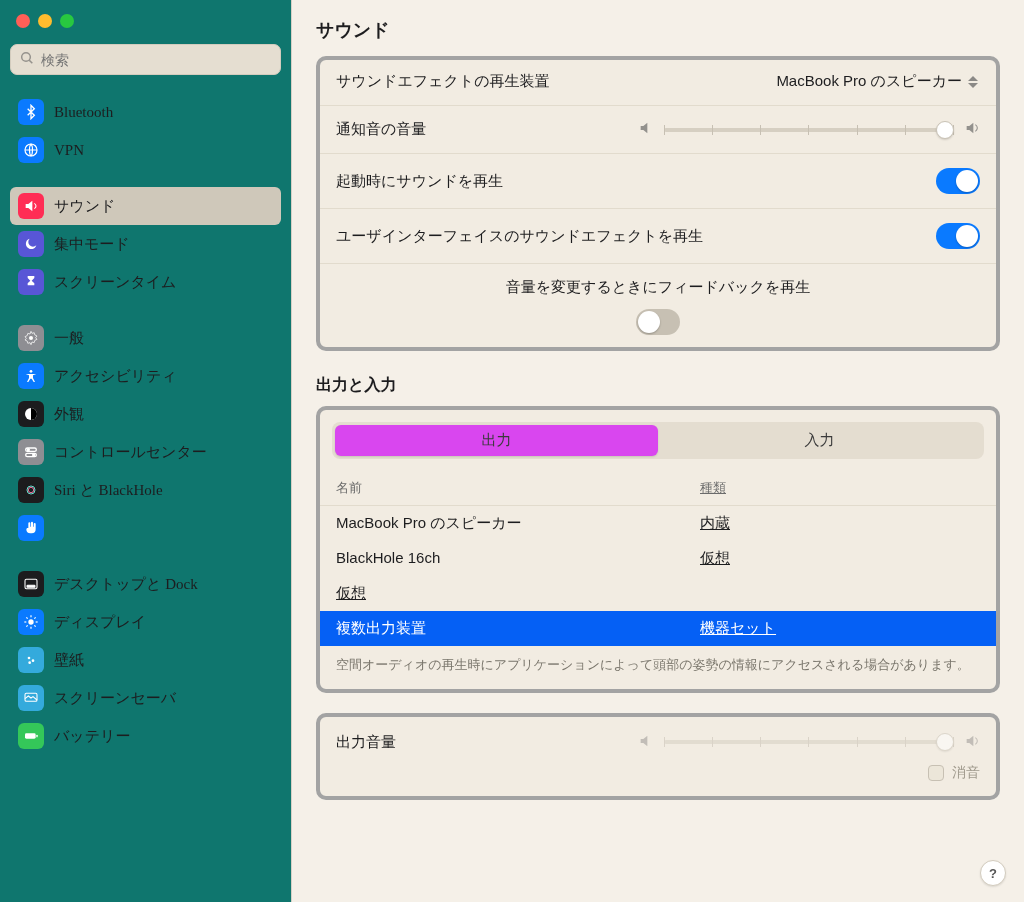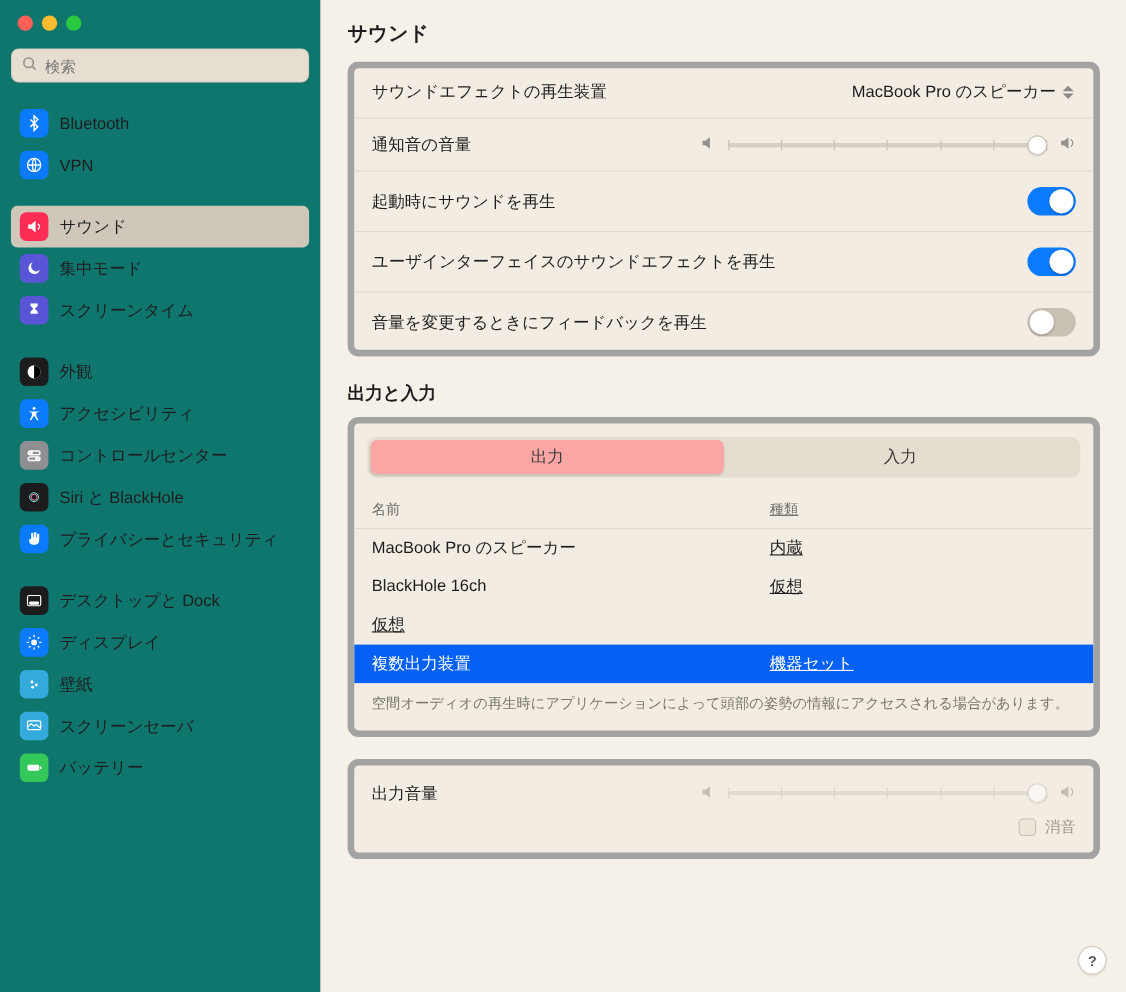--- a/index.html
+++ b/index.html
@@ -47,21 +47,21 @@
   .search svg { width: 16px; height: 16px; opacity: .55; }
   .search input {
     border: none; outline: none; background: transparent;
     font-size: 14px; flex: 1; color: #3a3a3a;
   }
   .sidebar-scroll {
     flex: 1;
     overflow-y: auto;
     padding: 0 10px 20px 10px;
   }
-  .sb-group { margin-top: 8px; }
+  .sb-group { margin-top: 8px; font-family: Liberation Serif, serif; }
   .sb-group + .sb-group { margin-top: 18px; }
   .sb-item {
     display: flex;
     align-items: center;
     gap: 10px;
     padding: 6px 8px;
     border-radius: 6px;
     font-size: 15px;
     color: #1d1d1f;
     cursor: default;
@@ -91,41 +91,41 @@
     font-size: 18px;
     font-weight: 600;
   }
   .content {
     flex: 1;
     overflow-y: auto;
     padding: 0 24px 30px 24px;
   }
   .panel {
     background: #f2ece2;
-    border: 6px solid #a3a3a3;
+    border: 4px solid #a3a3a3;
     border-radius: 10px;
     overflow: hidden;
   }
   .panel + .section-title,
   .section-title { margin-top: 24px; }
   .section-title {
     font-size: 16px;
     font-weight: 600;
     margin-bottom: 10px;
   }
   .row {
     display: flex;
     align-items: center;
     justify-content: space-between;
     padding: 14px 16px;
     border-top: 1px solid #e2dbcd;
     gap: 12px;
   }
   .row:first-child { border-top: none; padding-top: 12px; }
-  .row:last-child { padding-bottom: 12px; }
+  .row:last-child { padding-bottom: 12px; flex-direction: column; }
   .row-label { font-size: 15px; }
   .row-value {
     font-size: 15px;
     display: flex; align-items: center; gap: 6px;
   }
   .stepper {
     width: 12px; height: 18px; display: inline-flex; flex-direction: column;
     justify-content: center; gap: 2px; opacity: .65;
   }
   .stepper::before, .stepper::after {
@@ -180,21 +180,21 @@
     padding: 3px;
     gap: 0;
   }
   .segmented .seg {
     flex: 1; text-align: center;
     padding: 6px 0; font-size: 15px;
     border-radius: 6px;
     color: #3a3a3a;
   }
   .segmented .seg.active {
-    background: #fca5a5;
+    background: #d946ef;
     box-shadow: 0 1px 2px rgba(0,0,0,.12);
     font-weight: 500;
   }
   
   .device-head {
     display: flex;
     padding: 10px 16px 8px 16px;
     font-size: 13px;
     color: #6b6b6b;
     border-bottom: 1px solid #e2dbcd;
@@ -302,36 +302,45 @@
           <span class="sb-icon" style="background: rgb(88, 86, 214);">
             <svg viewBox="0 0 24 24" fill="#fff">
               <path d="M7 3h10v3l-4 4 4 4v3H7v-3l4-4-4-4V3z"></path>
             </svg>
           </span>
           <span>スクリーンタイム</span>
         </div>
       </div>
       <div class="sb-group">
         <div class="sb-item">
+          <span class="sb-icon" style="background: rgb(142, 142, 147);">
+            <svg viewBox="0 0 24 24" fill="#fff">
+              <circle cx="12" cy="12" r="3"></circle>
+              <path d="M12 2l1.5 3 3.3-.9.9 3.3L21 9l-2 2.5L21 14l-3.3 1.6-.9 3.3-3.3-.9L12 22l-1.5-3-3.3.9-.9-3.3L3 15l2-2.5L3 10l3.3-1.6.9-3.3 3.3.9L12 2z" fill="none" stroke="#fff" stroke-width="1.1"></path>
+            </svg>
+          </span>
+          <span>一般</span>
+        </div>
+        <div class="sb-item">
+          <span class="sb-icon" style="background: rgb(10, 122, 255);">
+            <svg viewBox="0 0 24 24" fill="#fff">
+              <circle cx="12" cy="5" r="2"></circle>
+              <path d="M4 9h16l-5 2v4l3 6h-2l-3-5h-2l-3 5H6l3-6v-4L4 9z"></path>
+            </svg>
+          </span>
+          <span>アクセシビリティ</span>
+        </div>
+        <div class="sb-item">
           <span class="sb-icon" style="background: rgb(28, 28, 30);">
             <svg viewBox="0 0 24 24">
               <circle cx="12" cy="12" r="9" fill="#fff"></circle>
               <path d="M12 3a9 9 0 010 18V3z" fill="#000"></path>
             </svg>
           </span>
           <span>外観</span>
-        </div>
-        <div class="sb-item">
-          <span class="sb-icon" style="background: rgb(10, 122, 255);">
-            <svg viewBox="0 0 24 24" fill="#fff">
-              <circle cx="12" cy="5" r="2"></circle>
-              <path d="M4 9h16l-5 2v4l3 6h-2l-3-5h-2l-3 5H6l3-6v-4L4 9z"></path>
-            </svg>
-          </span>
-          <span>アクセシビリティ</span>
         </div>
         <div class="sb-item">
           <span class="sb-icon" style="background: rgb(142, 142, 147);">
             <svg viewBox="0 0 24 24" fill="none" stroke="#fff" stroke-width="2">
               <rect x="4" y="6" width="16" height="5" rx="2.5"></rect>
               <rect x="4" y="14" width="16" height="5" rx="2.5"></rect>
               <circle cx="8" cy="8.5" r="1.5" fill="#fff"></circle>
               <circle cx="16" cy="16.5" r="1.5" fill="#fff"></circle>
             </svg>
           </span>
@@ -346,21 +355,20 @@
             </svg>
           </span>
           <span>Siri と BlackHole</span>
         </div>
         <div class="sb-item">
           <span class="sb-icon" style="background: rgb(10, 122, 255);">
             <svg viewBox="0 0 24 24" fill="#fff">
               <path d="M8 12V5a1.5 1.5 0 013 0v5h1V4a1.5 1.5 0 013 0v6h1V6a1.5 1.5 0 013 0v8a6 6 0 01-6 6h-2a6 6 0 01-6-6l1-2 2 0z"></path>
             </svg>
           </span>
-          <span>プライバシーとセキュリティ</span>
         </div>
       </div>
       <div class="sb-group">
         <div class="sb-item">
           <span class="sb-icon" style="background: rgb(28, 28, 30);">
             <svg viewBox="0 0 24 24" fill="none" stroke="#fff" stroke-width="1.6">
               <rect x="3" y="5" width="18" height="14" rx="2"></rect>
               <rect x="6" y="14" width="12" height="3" rx="1" fill="#fff"></rect>
             </svg>
           </span>

